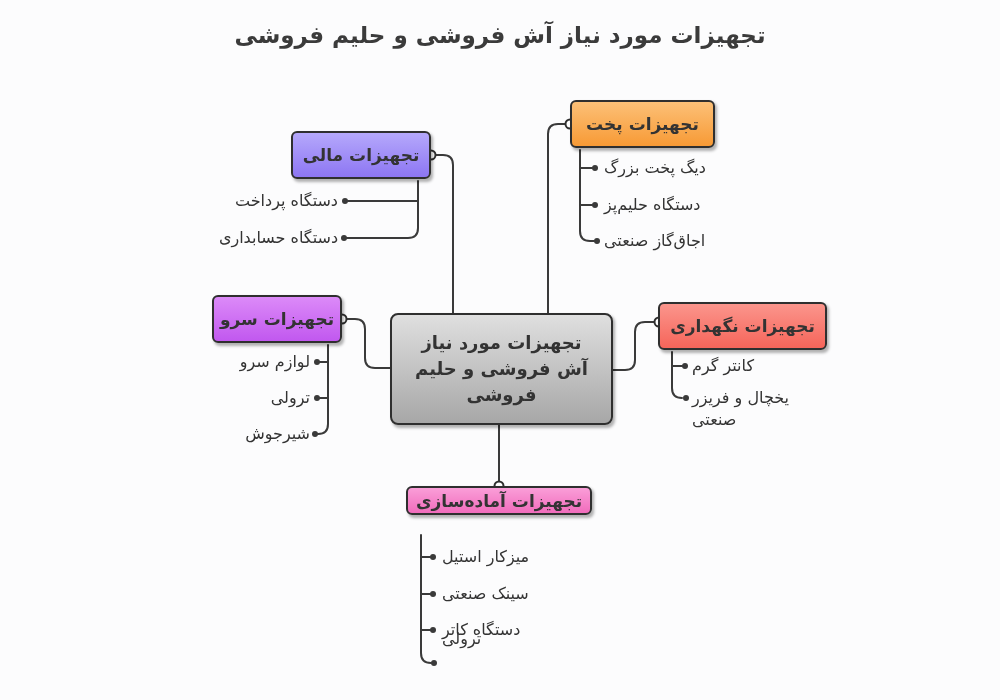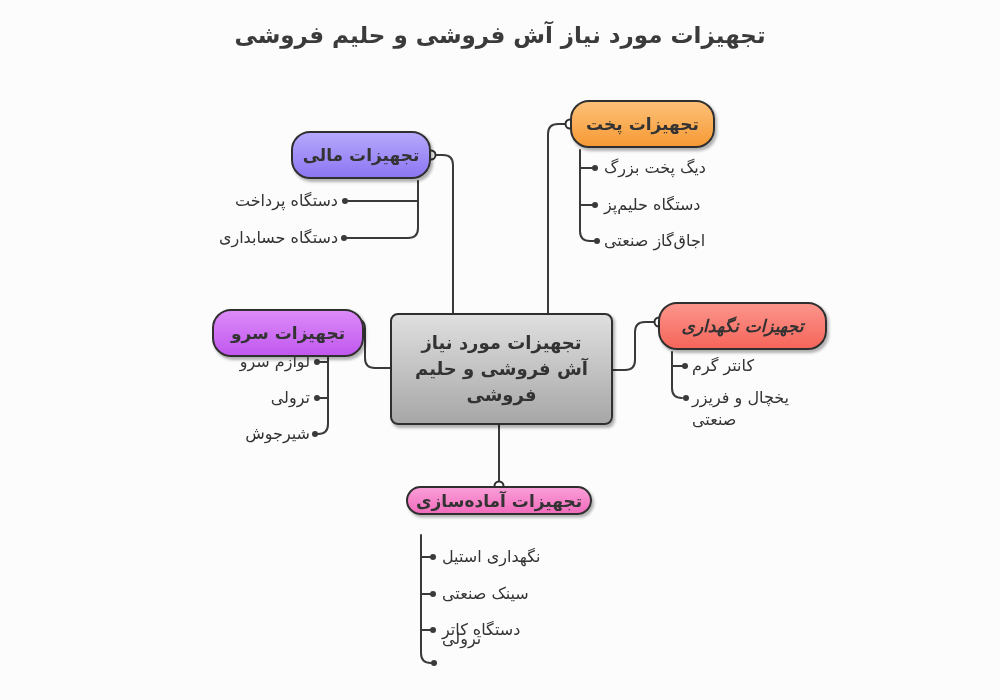--- a/index.html
+++ b/index.html
@@ -10,28 +10,28 @@
   .title{
     position:absolute;top:22px;left:0;width:1000px;text-align:center;
     font-size:23px;font-weight:bold;color:#3b3b3b;direction:rtl;
   }
   svg.wires{position:absolute;top:0;left:0;width:1000px;height:700px;}
   .wire{fill:none;stroke:#3a3a3a;stroke-width:2;stroke-linecap:round;}
   .dot{fill:#3a3a3a;stroke:none;}
   .anchor{fill:#ffffff;stroke:#2f2f2f;stroke-width:2;cursor:pointer;}
   .node{
     position:absolute;display:flex;align-items:center;justify-content:center;
-    border:2px solid #2f2f2f;border-radius:19px;font-weight:bold;font-size:17px;
+    border:2px solid #2f2f2f;border-radius:6px;font-weight:bold;font-size:17px;
     color:#333;direction:rtl;box-shadow:2px 2.5px 3px rgba(0,0,0,0.3);
     box-sizing:border-box;text-align:center;cursor:pointer;
   }
   .node.financial{left:291px;top:131px;width:140px;height:48px;background:linear-gradient(#b5a8fb,#8d76f3);}
   .node.cooking{left:570px;top:100px;width:145px;height:48px;background:linear-gradient(#fcc077,#f79a35);}
-  .node.serving{left:212px;top:309px;width:152px;height:48px;background:linear-gradient(#dc8af8,#c158ef);}
-  .node.storage{left:658px;top:302px;width:169px;height:48px;background:linear-gradient(#fb958c,#f6655a);font-style:italic;}
+  .node.serving{left:212px;top:295px;width:130px;height:48px;background:linear-gradient(#dc8af8,#c158ef);}
+  .node.storage{left:658px;top:302px;width:169px;height:48px;background:linear-gradient(#fb958c,#f6655a);}
   .node.preparation{left:406px;top:486px;width:186px;height:29px;background:linear-gradient(#fa9ed8,#f16cbc);}
   .node.center{
     left:390px;top:313px;width:223px;height:112px;background:linear-gradient(#dfdfdf,#a7a7a7);
     border-radius:8px;font-size:18px;line-height:1.45;padding:6px 14px;
   }
   .leaf{
     position:absolute;font-size:16px;line-height:22px;color:#333;direction:rtl;
     white-space:nowrap;
   }
   .leaf.rt{text-align:right;}
@@ -107,18 +107,18 @@
   <div class="leaf lt" style="left:604px;top:194px;">دستگاه حلیم‌پز</div>
   <div class="leaf lt" style="left:604px;top:230px;">اجاق‌گاز صنعتی</div>
 
   <div class="leaf rt" style="right:690px;top:351px;">لوازم سرو</div>
   <div class="leaf rt" style="right:690px;top:387px;">ترولی</div>
   <div class="leaf rt" style="right:690px;top:423px;">شیرجوش</div>
 
   <div class="leaf lt" style="left:692px;top:355px;">کانتر گرم</div>
   <div class="leaf lt wrap" style="left:692px;top:387px;">یخچال و فریزر صنعتی</div>
 
-  <div class="leaf lt" style="left:442px;top:546px;">نگهداری استیل</div>
+  <div class="leaf lt" style="left:442px;top:546px;">میزکار استیل</div>
   <div class="leaf lt" style="left:442px;top:583px;">سینک صنعتی</div>
   <div class="leaf lt" style="left:442px;top:619px;">دستگاه کاتر</div>
   <div class="leaf lt" style="left:442px;top:628px;">ترولی</div>
 
 </div>
 
 </body></html>

